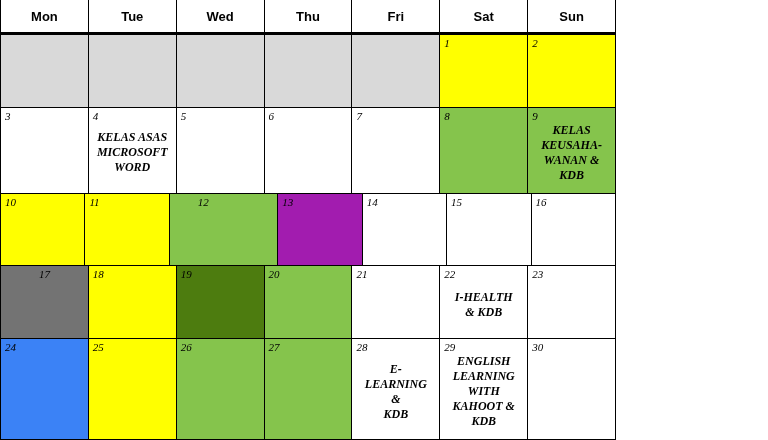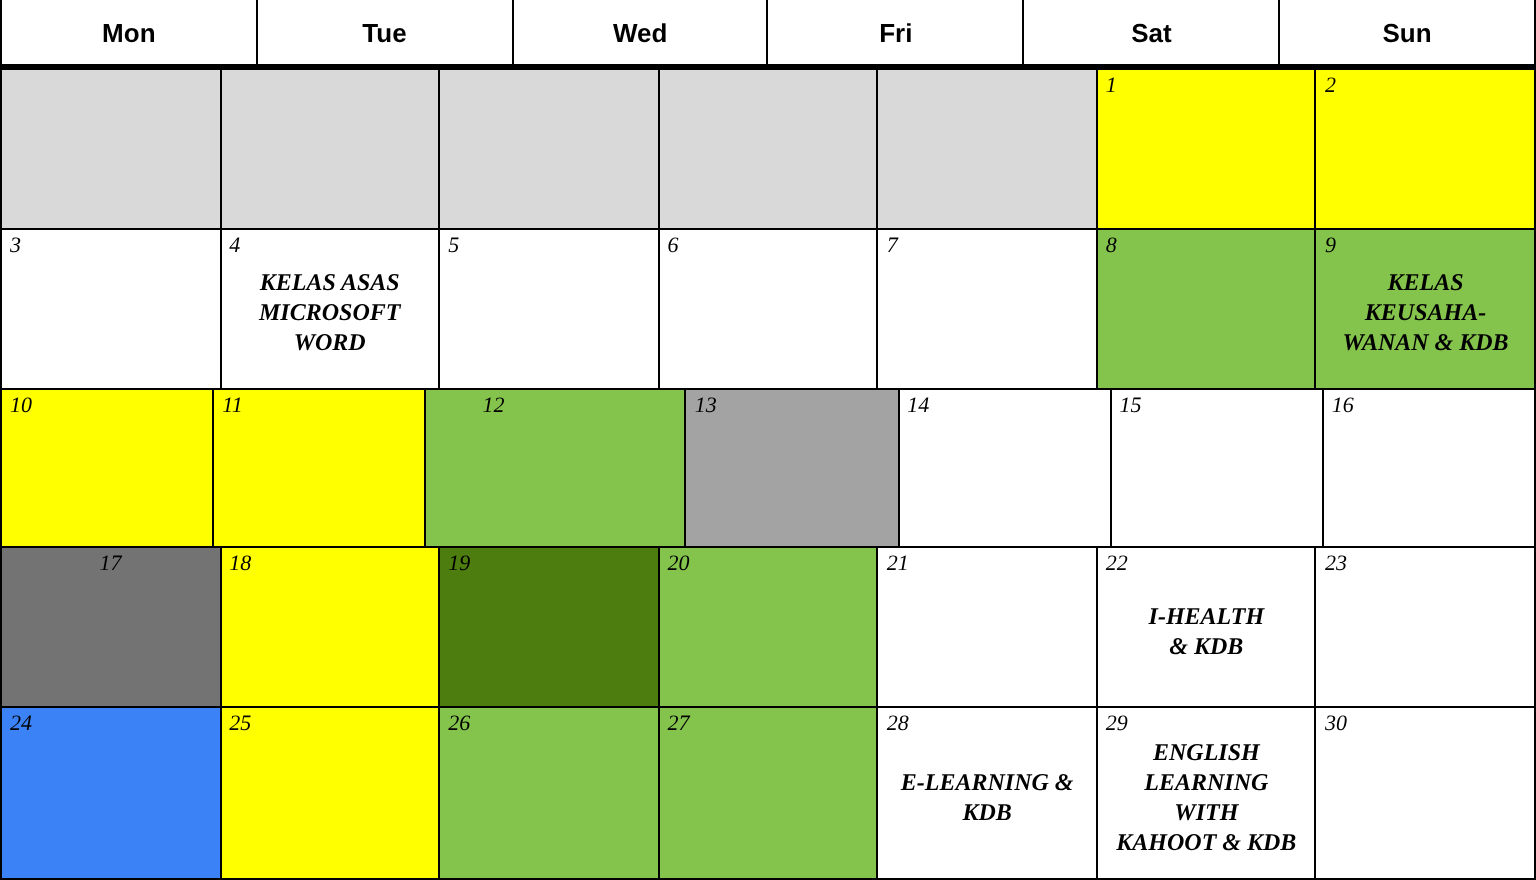--- a/index.html
+++ b/index.html
@@ -7,21 +7,21 @@
     padding: 0;
     background: #ffffff;
   }
   body {
     width: 768px;
     height: 440px;
     font-family: "Liberation Serif", serif;
     overflow: hidden;
   }
   .calendar {
-    width: 768px;
+    width: 616px;
     height: 440px;
     box-sizing: border-box;
     display: flex;
     flex-direction: column;
     border-left: 1px solid #000;
     border-right: 1px solid #000;
     border-bottom: 1px solid #000;
   }
   .header-row {
     display: flex;
@@ -91,20 +91,21 @@
   .day-event:empty { display: none; }
 </style>
 </head>
 <body>
 
 <div class="calendar">
   <div class="header-row">
     <div class="header-cell">Mon</div>
     <div class="header-cell">Tue</div>
     <div class="header-cell">Wed</div>
+    <div class="header-cell">Thu</div>
     <div class="header-cell">Fri</div>
     <div class="header-cell">Sat</div>
     <div class="header-cell">Sun</div>
   </div>
 
   <div class="week-row">
     <div class="day-cell" style="background-color: rgb(217, 217, 217);">
       <div class="day-number"></div>
 
     </div>
@@ -175,21 +176,21 @@
 
     </div>
     <div class="day-cell" style="background-color: rgb(255, 255, 0);">
       <div class="day-number">11</div>
 
     </div>
     <div class="day-cell" style="background-color: rgb(133, 196, 76); padding-left: 28px;">
       <div class="day-number">12</div>
 
     </div>
-    <div class="day-cell" style="background-color: #a3a3a3;">
+    <div class="day-cell" style="background-color: #a21caf;">
       <div class="day-number">13</div>
 
     </div>
     <div class="day-cell" style="background-color: rgb(255, 255, 255);">
       <div class="day-number">14</div>
 
     </div>
     <div class="day-cell" style="background-color: rgb(255, 255, 255);">
       <div class="day-number">15</div>
 

